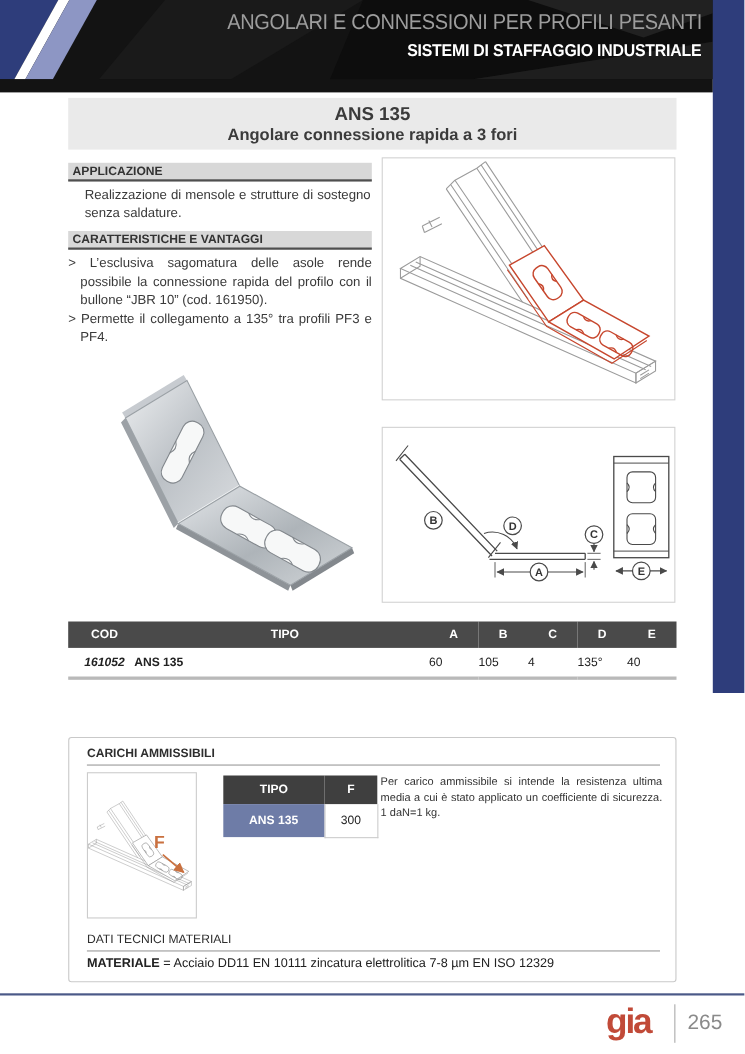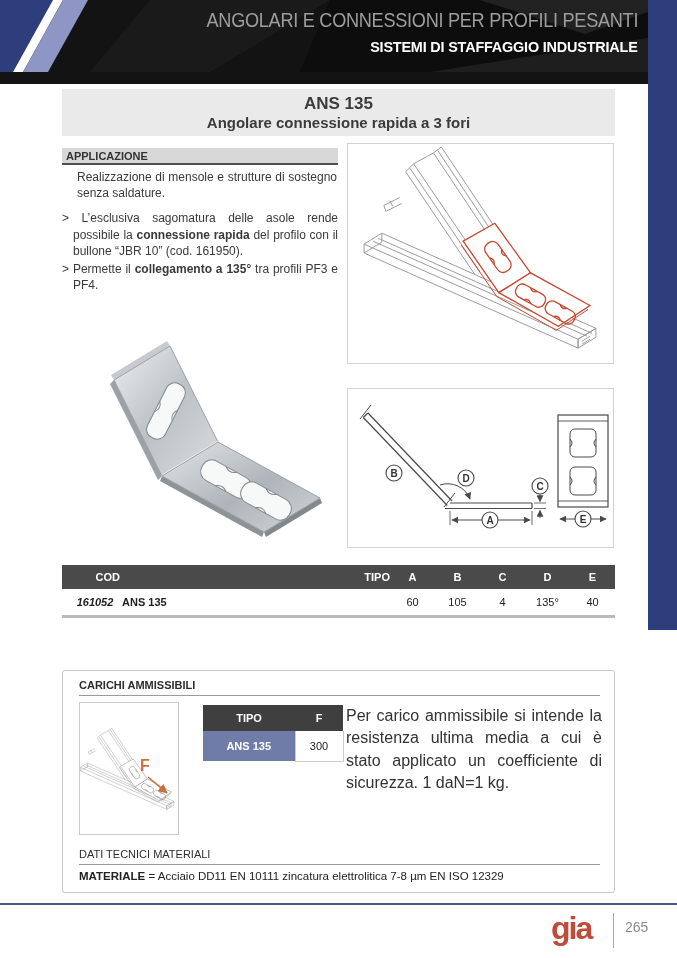--- a/index.html
+++ b/index.html
@@ -22,60 +22,60 @@
   .title-sub  { font-size:15px; font-weight:bold; color:#3b3b3b; }
 
   
   .left-col { position:absolute; left:62px; top:148px; width:276px; }
   .sec-bar { background:#d8d8d8; border-bottom:2px solid #4f4f4f; font-size:11px; font-weight:bold;
              color:#333; padding:2px 4px 1px 4px; }
   .app-text { font-size:12px; color:#3a3a3a; line-height:1.35; text-align:justify; margin:4px 1px 9px 15px; }
   .feat-list { list-style:none; margin-top:4px; }
   .feat-list li { font-size:12px; color:#3a3a3a; line-height:1.35; text-align:justify;
                   padding-left:11px; text-indent:-11px; margin-bottom:2px; }
-  .feat-list b { font-weight:bold; }
+  .feat-list b { font-weight:normal; }
 
   
   .photo-wrap { position:absolute; left:70px; top:324px; width:262px; height:214px; }
   .img-box1 { position:absolute; left:347px; top:143px; width:267px; height:221px; border:1px solid #d2d2d2; background:#fff; }
   .img-box2 { position:absolute; left:347px; top:388px; width:267px; height:160px; border:1px solid #d2d2d2; background:#fff; }
 
   
   .dims { position:absolute; left:62px; top:565px; width:553px; border-collapse:collapse; font-size:11px; }
   .dims th { background:#4a4a4a; color:#fff; font-weight:bold; height:24px; text-align:center; }
-  .dims th.lft { text-align:right; padding-left:8px; }
-  .dims td { height:27px; border-bottom:3px solid #b9b9b9; text-align:center; color:#222; }
+  .dims th.lft { text-align:center; padding-left:8px; }
+  .dims td { height:27px; border-bottom:3px solid #b9b9b9; color:#222; }
   .dims td.cod { font-weight:bold; font-style:italic; text-align:center; padding-left:8px; }
   .dims td.tipo { font-weight:bold; text-align:left; padding-left:2px; }
 
   
   .carichi { position:absolute; left:62px; top:670px; width:553px; height:223px;
              border:1px solid #c9c9c9; border-radius:3px; background:#fff; }
   .c-title { position:absolute; left:16px; top:8px; right:14px; font-size:11px; font-weight:bold;
              color:#2e2e2e; border-bottom:1px solid #9a9a9a; padding-bottom:4px; }
   .c-img { position:absolute; left:16px; top:31px; width:100px; height:133px; border:1px solid #ccc; background:#fff; }
   .c-table { position:absolute; left:140px; top:34px; border-collapse:collapse; font-size:11px; }
   .c-table th { background:#3f3f3f; color:#fff; font-weight:bold; height:26px; text-align:center; }
   .c-table .th-tipo { width:92px; } .c-table .th-f { width:48px; }
   .c-table td { height:30px; text-align:center; }
   .c-table td.ans { background:#6e7ca7; color:#fff; font-weight:bold; }
   .c-table td.val { border:1px solid #ccc; border-top:none; color:#222; }
-  .c-note { position:absolute; left:283px; top:34px; width:256px; font-size:16px; line-height:1.4;
+  .c-note { position:absolute; left:283px; top:34px; width:256px; font-size:10px; line-height:1.4;
             text-align:justify; color:#333; }
   .d-title { position:absolute; left:16px; top:177px; right:14px; font-size:11px; font-weight:normal;
              color:#2e2e2e; border-bottom:1px solid #9a9a9a; padding-bottom:4px; }
   .materiale { position:absolute; left:16px; top:199px; right:14px; font-size:11.5px; color:#222; }
   .materiale b { font-weight:bold; }
 
   
   .footer-line { position:absolute; left:0; top:903px; width:677px; height:2px; background:#4a5988; }
   .logo { position:absolute; left:551px; top:910px; font-size:32px; font-weight:bold; letter-spacing:-2px;
           color:#c14a38; }
   .footer-div { position:absolute; left:613px; top:913px; width:1px; height:35px; background:#aaa; }
-  .page-num { position:absolute; left:625px; top:919px; font-size:14px; color:#8a8a8a; }
+  .page-num { position:absolute; left:625px; top:919px; font-size:19px; color:#8a8a8a; }
 
   svg text { font-family:"Liberation Sans", sans-serif; }
   .dim-circ circle { fill:#fff; stroke:#4a4a4a; stroke-width:1.1; }
   .dim-circ text { font-size:10px; font-weight:bold; fill:#333; text-anchor:middle; }
 </style>
 </head>
 <body>
 
 <div class="page">
 
@@ -98,20 +98,21 @@
 
   <div class="title-block">
     <div class="title-code">ANS 135</div>
     <div class="title-sub">Angolare connessione rapida a 3 fori</div>
   </div>
 
   <div class="left-col">
     <div class="sec-bar">APPLICAZIONE</div>
     <p class="app-text">Realizzazione di mensole e strutture di sostegno senza saldature.</p>
 
+    <div class="sec-bar">CARATTERISTICHE E VANTAGGI</div>
     <ul class="feat-list">
       <li><span>&gt;</span> <span>L’esclusiva sagomatura delle asole rende possibile la </span><b>connessione rapida</b><span> del profilo con il bullone “JBR 10” (cod. 161950).</span></li>
       <li><span>&gt;</span> <span>Permette il </span><b>collegamento a 135°</b><span> tra profili PF3 e PF4.</span></li>
     </ul>
   </div>
 
   <div class="photo-wrap">
     <svg width="262" height="214" viewBox="0 0 262 214">
       <defs>
         <linearGradient id="met1" x1="0" y1="0" x2="1" y2="1">

